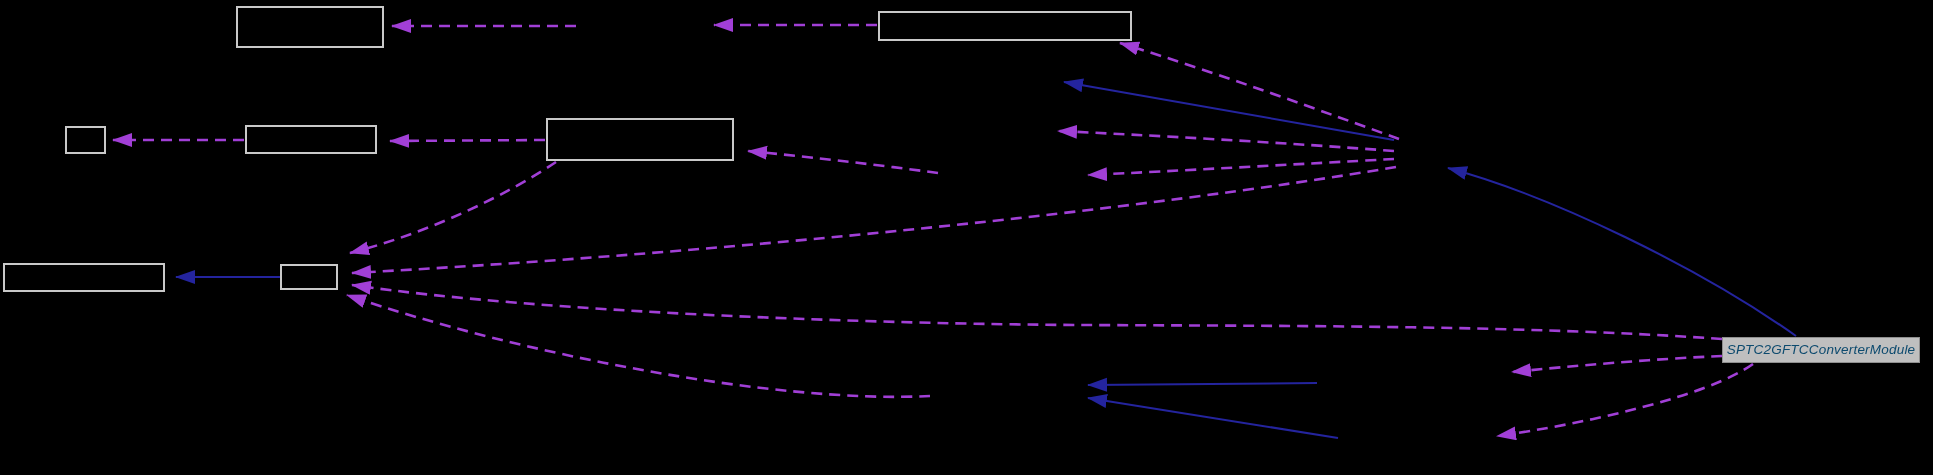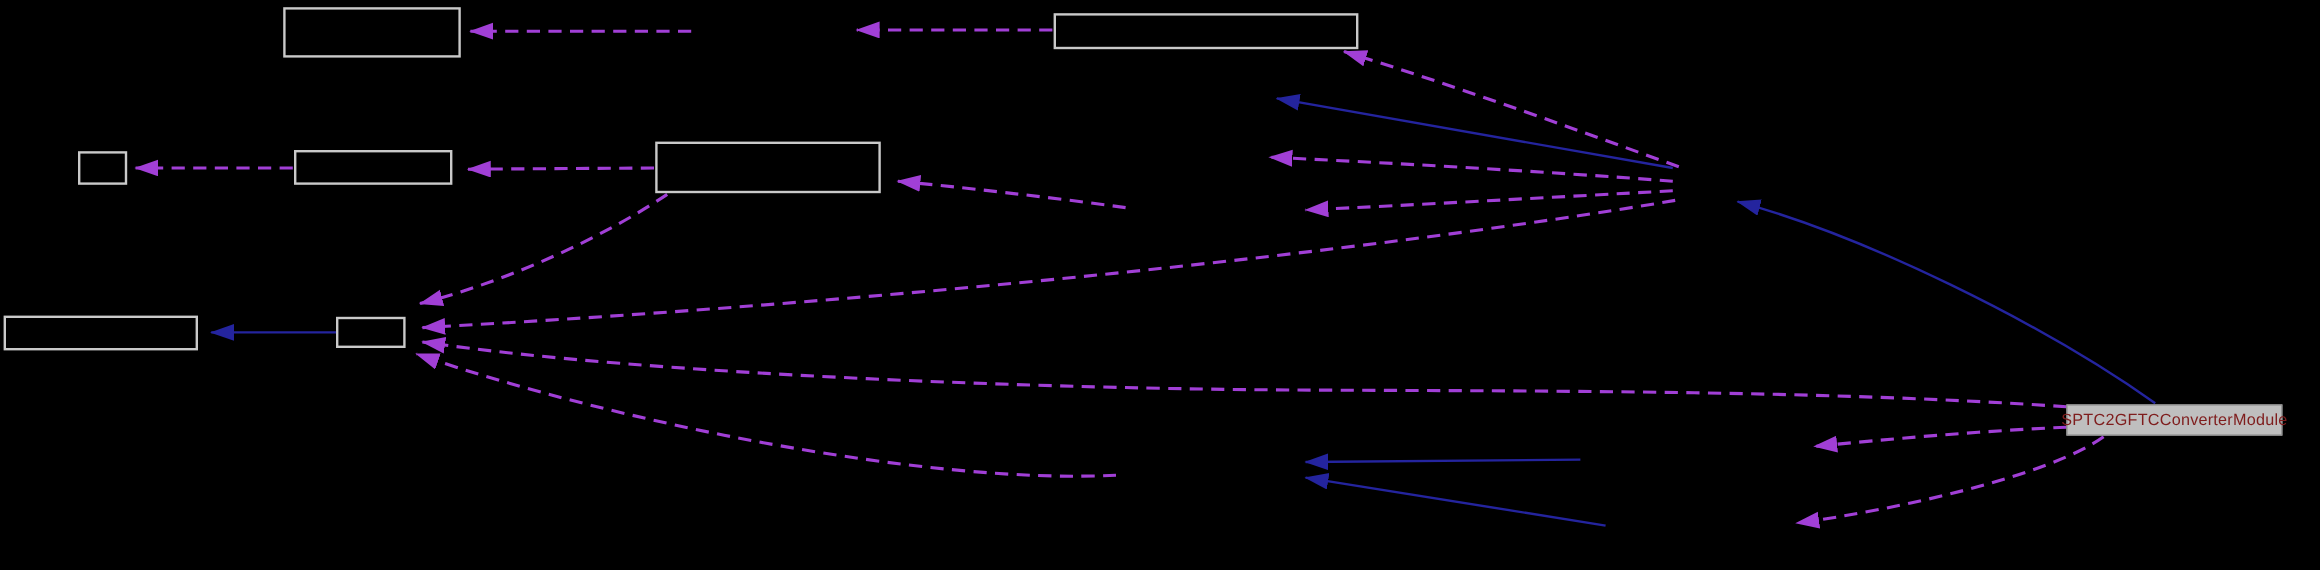--- a/index.html
+++ b/index.html
@@ -69,16 +69,16 @@
       <path d="M 1317,383 L 1088,385" fill="none" stroke="#24249E" stroke-width="2" marker-end="url(#arrow-inheritance)"></path>
       <path d="M 1338,438 L 1088,398" fill="none" stroke="#24249E" stroke-width="2" marker-end="url(#arrow-inheritance)"></path>
       <rect x="237" y="7" width="146" height="40" fill="#000000" stroke="#C9C9C9" stroke-width="2"></rect>
       <rect x="879" y="12" width="252" height="28" fill="#000000" stroke="#C9C9C9" stroke-width="2"></rect>
       <rect x="66" y="127" width="39" height="26" fill="#000000" stroke="#C9C9C9" stroke-width="2"></rect>
       <rect x="246" y="126" width="130" height="27" fill="#000000" stroke="#C9C9C9" stroke-width="2"></rect>
       <rect x="547" y="119" width="186" height="41" fill="#000000" stroke="#C9C9C9" stroke-width="2"></rect>
       <rect x="4" y="264" width="160" height="27" fill="#000000" stroke="#C9C9C9" stroke-width="2"></rect>
       <rect x="281" y="265" width="56" height="24" fill="#000000" stroke="#C9C9C9" stroke-width="2"></rect>
     </svg>
-  <div class="labeled-node" style="left: 1722px; top: 337px; width: 180px; height: 26px; background: rgb(191, 191, 191); border-color: rgb(143, 143, 143); color: #7f1d1d;">
+  <div class="labeled-node" style="left: 1722px; top: 337px; width: 198px; height: 26px; background: rgb(191, 191, 191); border-color: rgb(143, 143, 143); color: #0c4a6e; font-style: italic;">
     <span>SPTC2GFTCConverterModule</span>
   </div>
 </div>
 
 </body></html>

